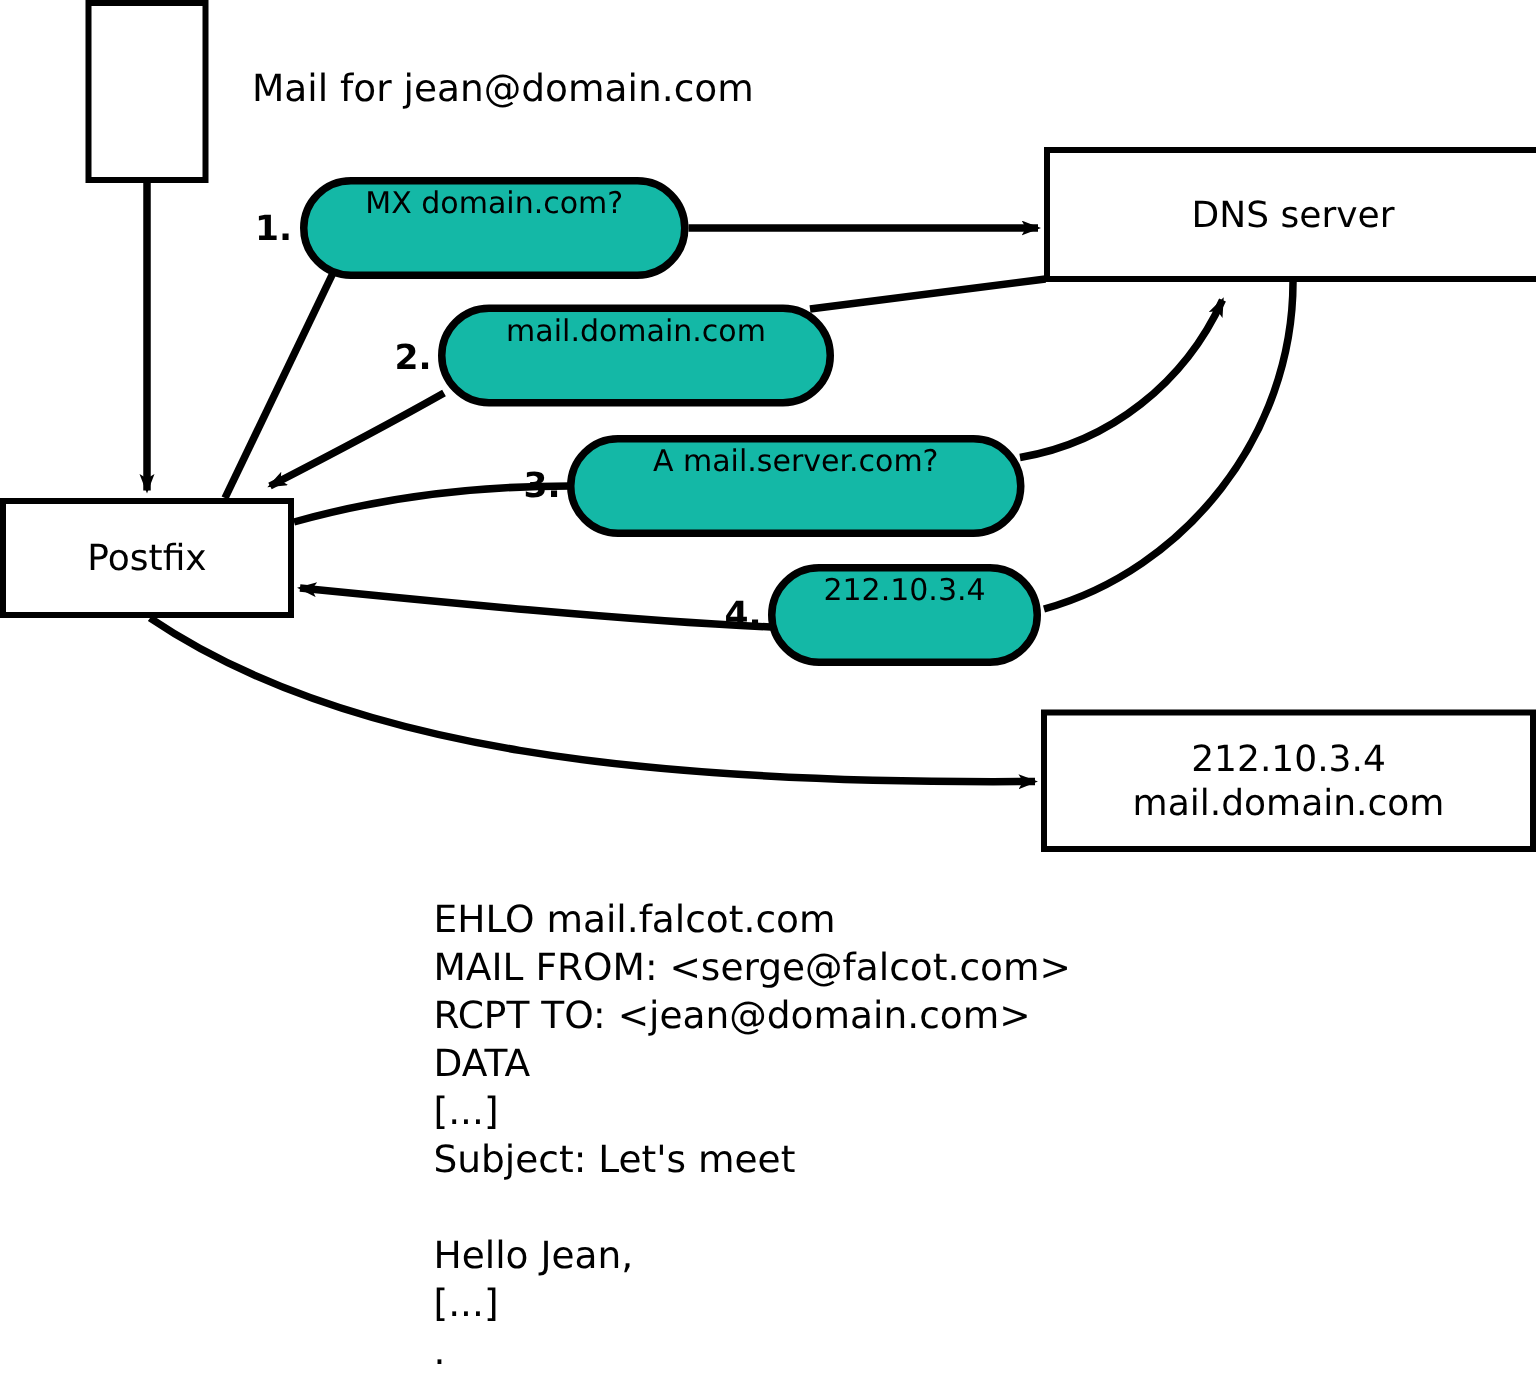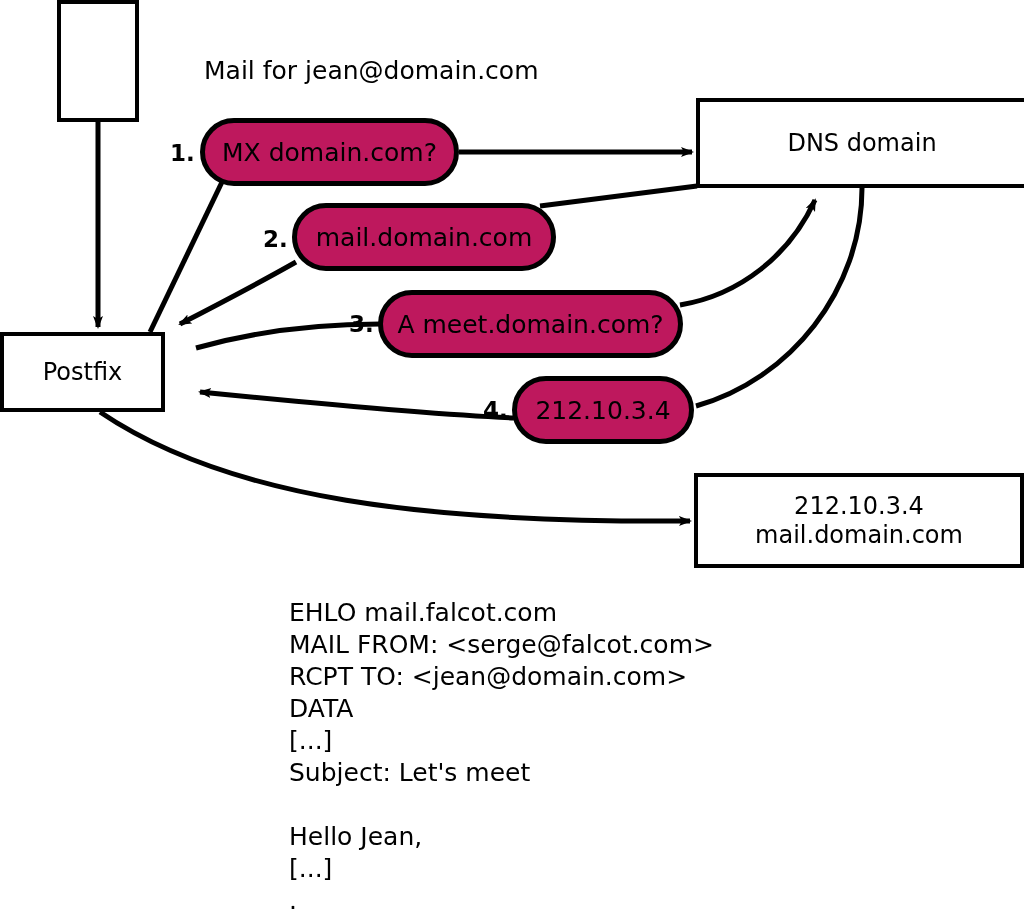--- a/index.html
+++ b/index.html
@@ -37,25 +37,25 @@
     text-align: center;
     line-height: 1.18;
     font-size: 24px;
     z-index: 3;
   }
   .bubble {
     position: absolute;
     box-sizing: border-box;
     border: 5px solid #000;
     border-radius: 999px;
-    background: #be185d;
+    background: #14b8a6;
     display: flex;
-    align-items: center;
+    align-items: flex-start;
     justify-content: center;
-    font-size: 25px;
+    font-size: 20px;
     z-index: 4;
     white-space: nowrap;
   }
   .step-num {
     position: absolute;
     font-size: 23px;
     font-weight: bold;
     z-index: 5;
   }
   .plain-text {
@@ -112,48 +112,48 @@
 
     <path d="M 514,418 C 420,414 280,400 200,392" fill="none" stroke="#000" stroke-width="5" marker-end="url(#ah)"></path>
 
     <path d="M 100,412 C 230,500 430,523 690,521" fill="none" stroke="#000" stroke-width="5" marker-end="url(#ah)"></path>
   </svg>
 
   <div class="node-box" style="left:57px; top:0px; width:82px; height:122px;">
     <span></span>
   </div>
 
-  <div class="plain-text" style="left:168px; top:56px;margin-left:36px;">Mail for jean@domain.com</div>
+  <div class="plain-text" style="left:168px; top:44px;">Mail for jean@domain.com</div>
 
-  <div class="node-box" style="left:0px; top:332px; width:165px; height:80px;">
+  <div class="node-box" style="left:0px; top:332px; width:196px; height:80px;">
     <span>Postfix</span>
   </div>
 
   <div class="node-box" style="left:696px; top:98px; width:332px; height:90px;">
-    <span>DNS domain</span>
+    <span>DNS server</span>
   </div>
 
   <div class="node-box" style="left:694px; top:473px; width:330px; height:95px; flex-direction:column;">
     <span>212.10.3.4</span>
     <span>mail.domain.com</span>
   </div>
 
   <div class="step-num" style="left:170px; top:140px;">1.</div>
   <div class="bubble" style="left:200px; top:118px; width:259px; height:68px;">
     <span>MX domain.com?</span>
   </div>
 
   <div class="step-num" style="left:263px; top:226px;">2.</div>
   <div class="bubble" style="left:292px; top:203px; width:264px; height:68px;">
     <span>mail.domain.com</span>
   </div>
 
   <div class="step-num" style="left:349px; top:311px;">3.</div>
   <div class="bubble" style="left:378px; top:290px; width:305px; height:68px;">
-    <span>A meet.domain.com?</span>
+    <span>A mail.server.com?</span>
   </div>
 
   <div class="step-num" style="left:483px; top:397px;">4.</div>
   <div class="bubble" style="left:512px; top:376px; width:182px; height:68px;">
     <span>212.10.3.4</span>
   </div>
 
 
   <div class="smtp-block" style="left:249px; top:597px;margin-left:40px;">EHLO mail.falcot.com
 MAIL FROM: &lt;serge@falcot.com&gt;

